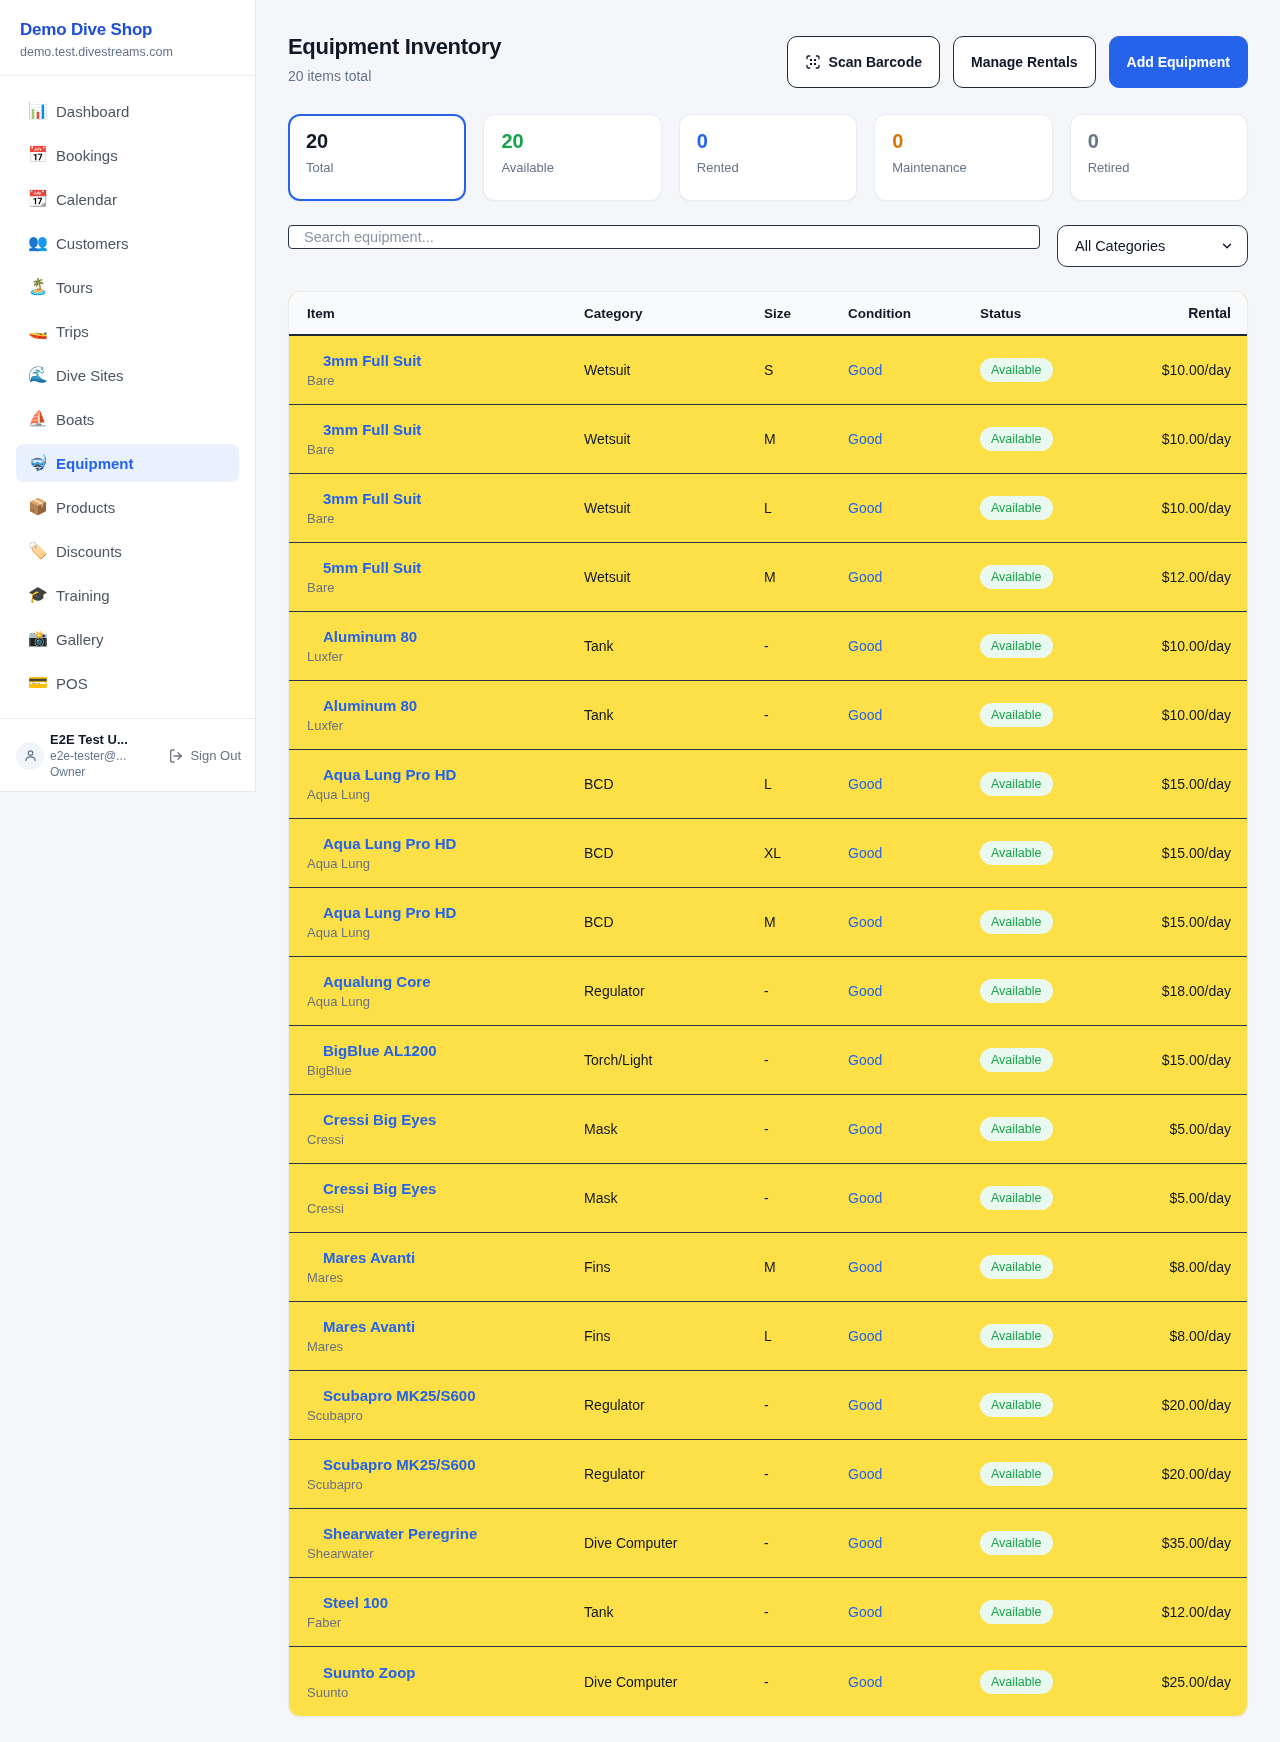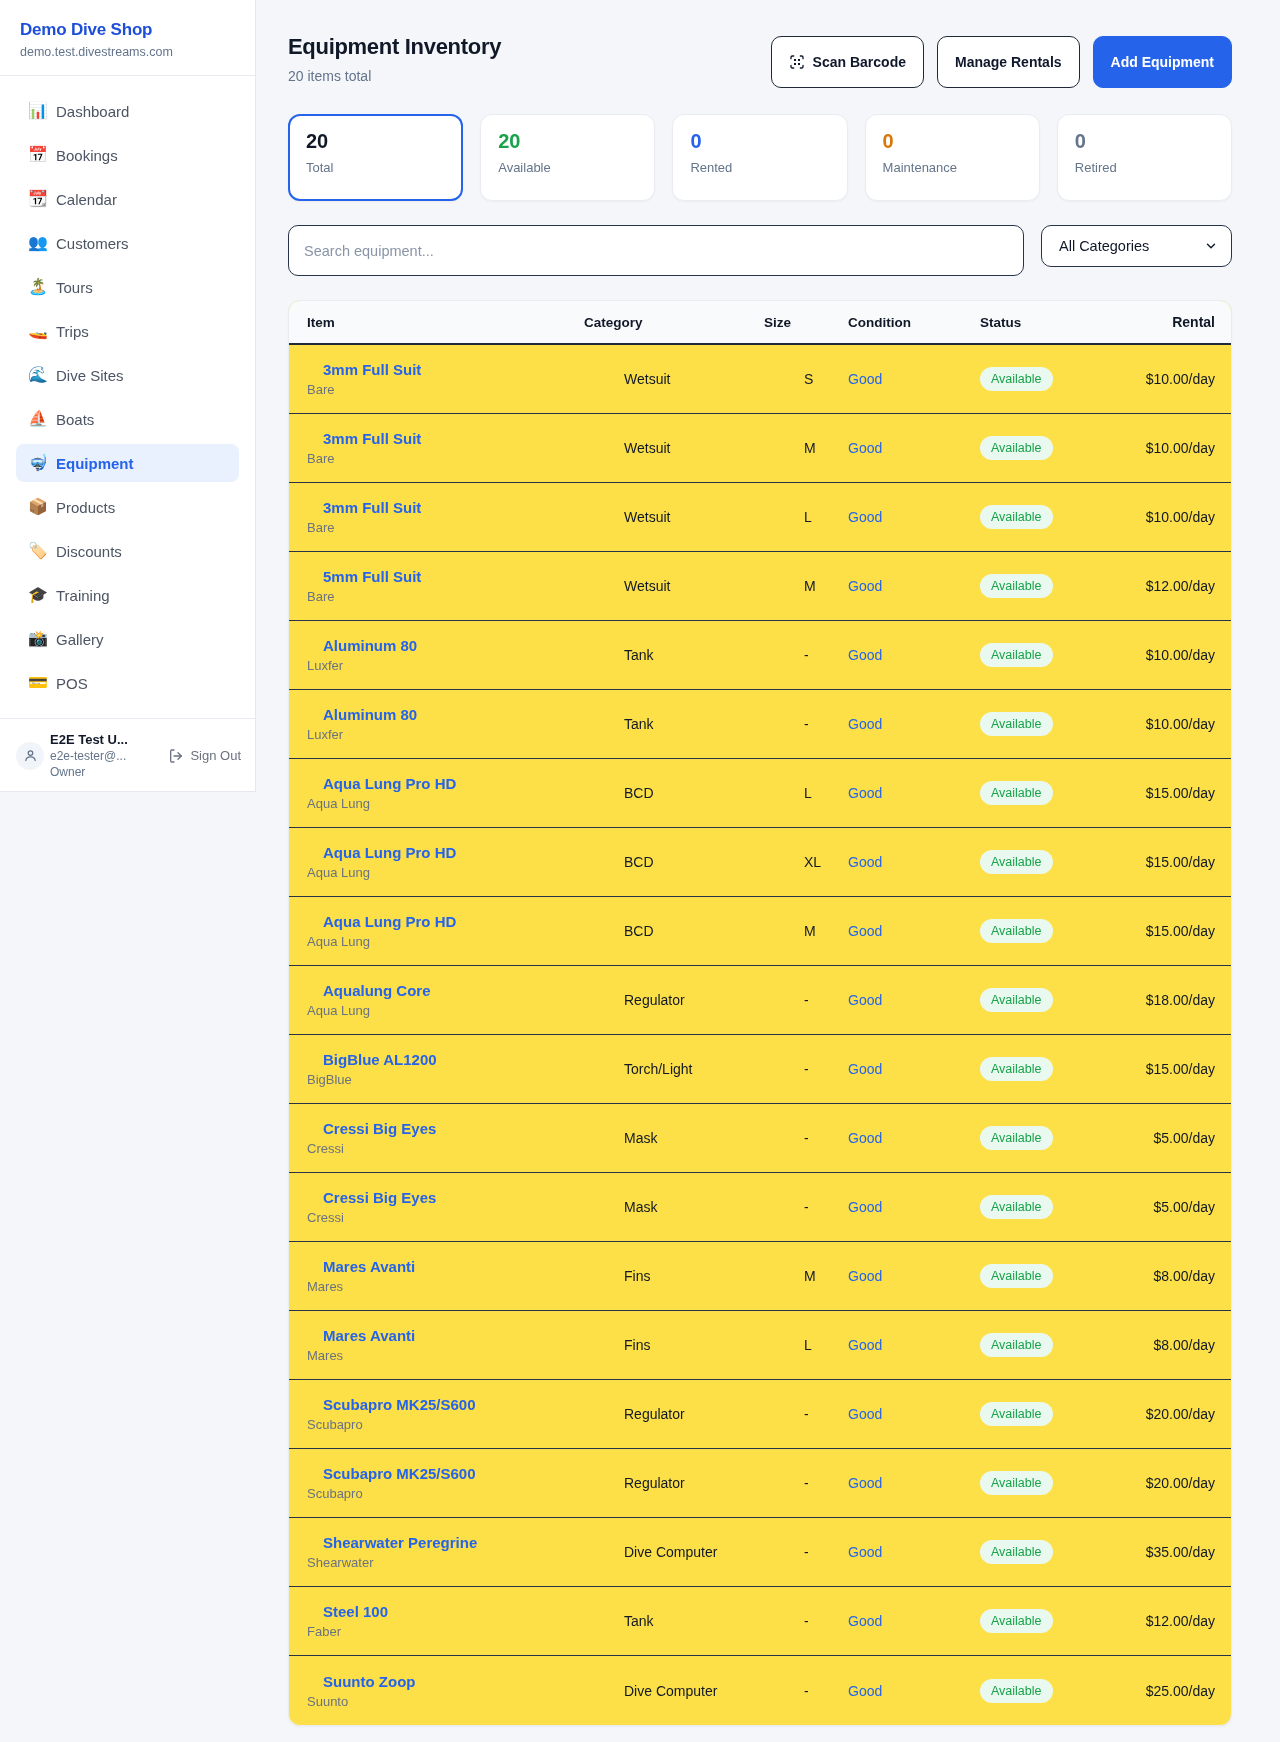--- a/index.html
+++ b/index.html
@@ -40,21 +40,21 @@
   .avatar {
     width: 28px; height: 28px; border-radius: 50%;
     background: #f1f5f9; display:flex; align-items:center; justify-content:center;
     flex: none;
   }
   .user-meta { margin-left: 6px; min-width: 0; flex: 1 1 auto; }
   .user-name { font-size: 13px; font-weight: 700; color: #111827; white-space: nowrap; }
   .user-email, .user-role { font-size: 12px; color: #64748b; margin-top: 2px; white-space: nowrap; }
   .signout { display: flex; align-items: center; gap: 6px; color: #6b7280; font-size: 13px; cursor: pointer; flex: none; }
   
-  .main { margin-left: 256px; padding: 34px 48px 0 32px; }
+  .main { margin-left: 256px; padding: 34px 32px 0 32px; }
   .page-header { display: flex; justify-content: space-between; align-items: flex-start; }
   .page-title { font-size: 22px; font-weight: 800; color: #111827; letter-spacing:-0.3px; }
   .page-subtitle { font-size: 14px; color: #64748b; margin-top: 8px; }
   .header-actions { display: flex; gap: 13px; margin-top: 2px; }
   .btn {
     height: 52px; display: inline-flex; align-items: center; gap: 8px;
     padding: 0 17px; border-radius: 10px; font-size: 14px; font-weight: 600;
     cursor: pointer; background: #fff; border: 1.5px solid #1f2937; color: #0f172a;
     font-family: "Liberation Sans", sans-serif;
   }
@@ -66,21 +66,21 @@
     border: 1px solid #e9edf2; border-radius: 12px;
     box-shadow: 0 1px 2px rgba(16,24,40,.04);
     padding: 15px 17px;
   }
   .stat-card.active { border: 2px solid #2563eb; padding: 14px 16px; }
   .stat-value { font-size: 20px; font-weight: 800; }
   .stat-label { font-size: 13px; color: #64748b; margin-top: 7px; }
   
   .filters { display: flex; gap: 17px; margin-top: 24px; }
   .search-input {
-    flex: 1 1 auto; height: 51px; border: 1.5px solid #273449; border-radius: 10px;
+    flex: 1 1 auto; height: 24px; border: 1.5px solid #273449; border-radius: 4px;
     padding: 0 15px; font-size: 14.5px; color: #0f172a; background: #fff; outline: none;
     font-family: "Liberation Sans", sans-serif;
   }
   .search-input::placeholder { color: #8a94a6; }
   .select {
     width: 191px; height: 42px; border: 1.5px solid #273449; border-radius: 10px;
     background: #fff; display: flex; align-items: center; justify-content: space-between;
     padding: 0 13px 0 17px; font-size: 14.5px; color: #0f172a; cursor: pointer; flex: none;
   }
   
@@ -98,21 +98,21 @@
   .thead {
     height: 44px; background: #f8fafc;
     border-bottom: 2px solid #1f2937;
     font-size: 13.5px; font-weight: 700; color: #111827;
   }
   .thead .col-rental { text-align: right; }
   .tbody .trow { height: 69px; border-bottom: 1px solid #273449; }
   .tbody .trow:last-child { border-bottom: none; }
   .item-name { font-size: 15px; font-weight: 600; color: #2563eb; cursor: pointer; margin-left: 16px; }
   .item-brand { font-size: 13px; color: #6b7280; margin-top: 4px; }
-  .cell { font-size: 14px; color: #111827; margin-left: 40px; }
+  .cell { font-size: 14px; color: #111827; }
   .cond { font-size: 14px; font-weight: 500; color: #2563eb; cursor: pointer; }
   .badge {
     display: inline-block; padding: 5px 11px; border-radius: 999px;
     background: #e9f9f0; color: #18a249; font-size: 12.5px; font-weight: 500;
   }
   .col-rental { text-align: right; font-size: 14px; color: #111827; }
   svg { display: block; }
 </style>
 </head>
 <body>

